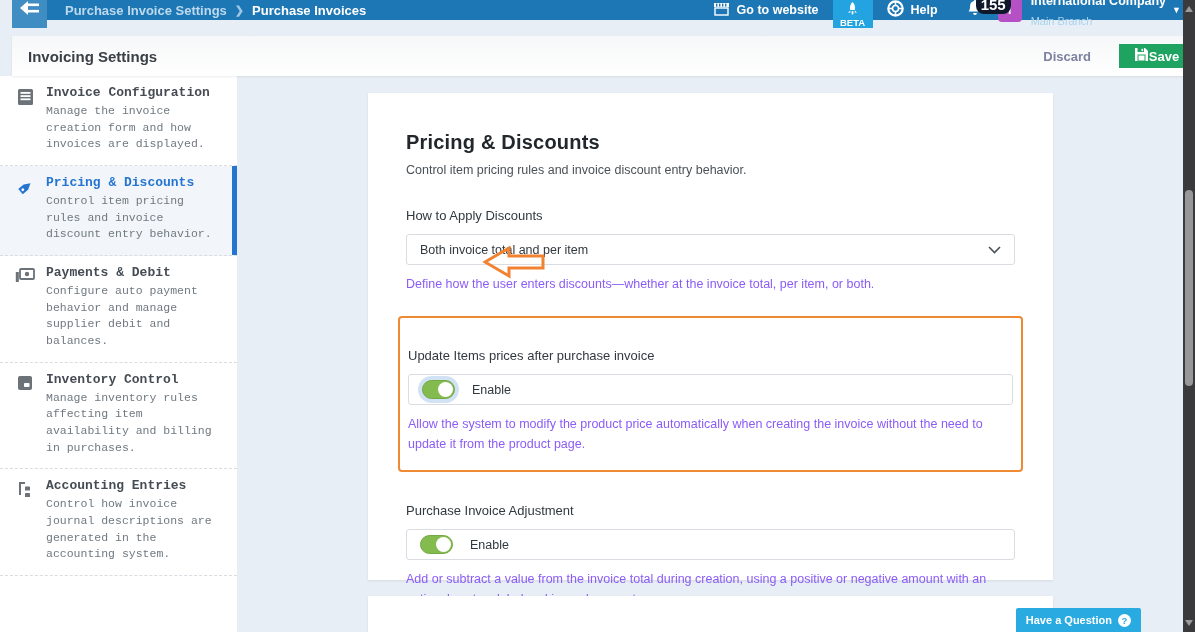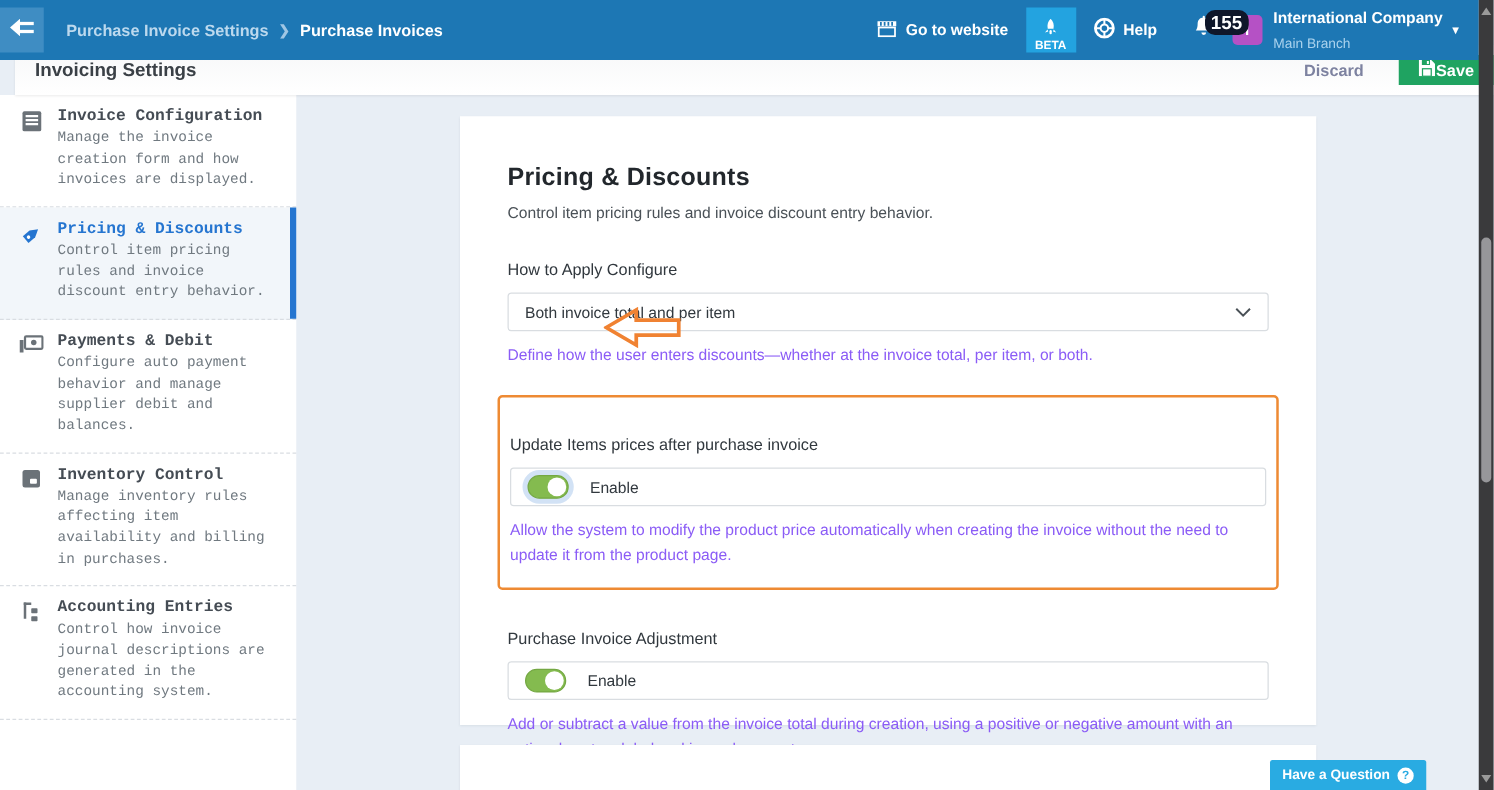--- a/index.html
+++ b/index.html
@@ -1,20 +1,20 @@
 <!DOCTYPE html>
 <html><head>
 <meta charset="utf-8">
 <style>
   * { margin:0; padding:0; box-sizing:border-box; }
   html,body { width:1195px; height:632px; overflow:hidden; font-family:"Liberation Sans", sans-serif; background:#e8eef5; }
   .page { position:relative; width:1195px; height:632px; }
 
   
-  .topbar { position:absolute; top:0; left:0; width:1183px; height:48px; background:#1d77b4; display:flex; align-items:center; color:#fff; z-index:30; }
+  .topbar { position:absolute; top:0; left:12px; width:1183px; height:20px; background:#1d77b4; display:flex; align-items:center; color:#fff; z-index:30; }
   .back-btn { width:35px; height:36px; background:#3f8dc3; display:flex; align-items:center; justify-content:center; cursor:pointer; flex:0 0 auto; }
   .crumbs { display:flex; align-items:center; gap:8px; margin-left:18px; font-size:13px; }
   .crumb-light { color:#bcd9ee; font-weight:700; }
   .crumb-sep { color:#9fc6e4; font-size:11px; font-weight:700; }
   .crumb-bold { color:#ffffff; font-weight:700; }
   .topbar-right { margin-left:auto; display:flex; align-items:center; height:36px; }
   .tb-link { display:flex; align-items:center; gap:7px; color:#fff; font-size:12.5px; font-weight:700; padding:0 14px; cursor:pointer; height:36px; }
   .beta { width:40px; height:36px; background:#23a3e0; display:flex; flex-direction:column; align-items:center; justify-content:flex-end; font-size:9.5px; font-weight:700; cursor:pointer; line-height:1.1; }
   .bell-wrap { position:relative; padding:0 14px; height:36px; display:flex; align-items:center; cursor:pointer; }
   .badge { position:absolute; top:2px; left:24px; background:#0f172a; color:#fff; font-size:15px; font-weight:700; border-radius:8px; padding:1.5px 5px; }
@@ -254,21 +254,21 @@
 
     <svg class="anno-arrow" width="64" height="36" viewBox="0 0 64 36">
       <polygon points="2,18 26,4 26,12 60,12 60,24 26,24 26,32" fill="none" stroke="#f08232" stroke-width="3" stroke-linejoin="miter"></polygon>
     </svg>
 
     <div class="card card1">
       <div class="card-inner">
         <div class="h1">Pricing &amp; Discounts</div>
         <div class="sub">Control item pricing rules and invoice discount entry behavior.</div>
 
-        <div class="field-label">How to Apply Configure</div>
+        <div class="field-label">How to Apply Discounts</div>
         <div class="row select-row">
           <span>Both invoice total and per item</span>
           <span>
             <svg width="13" height="8" viewBox="0 0 13 8">
                 <polyline points="1,1 6.5,6.5 12,1" fill="none" stroke="#4a5157" stroke-width="1.6"></polyline>
               </svg>
           </span>
         </div>
         <div class="helper">Define how the user enters discounts—whether at the invoice total, per item, or both.</div>
 

